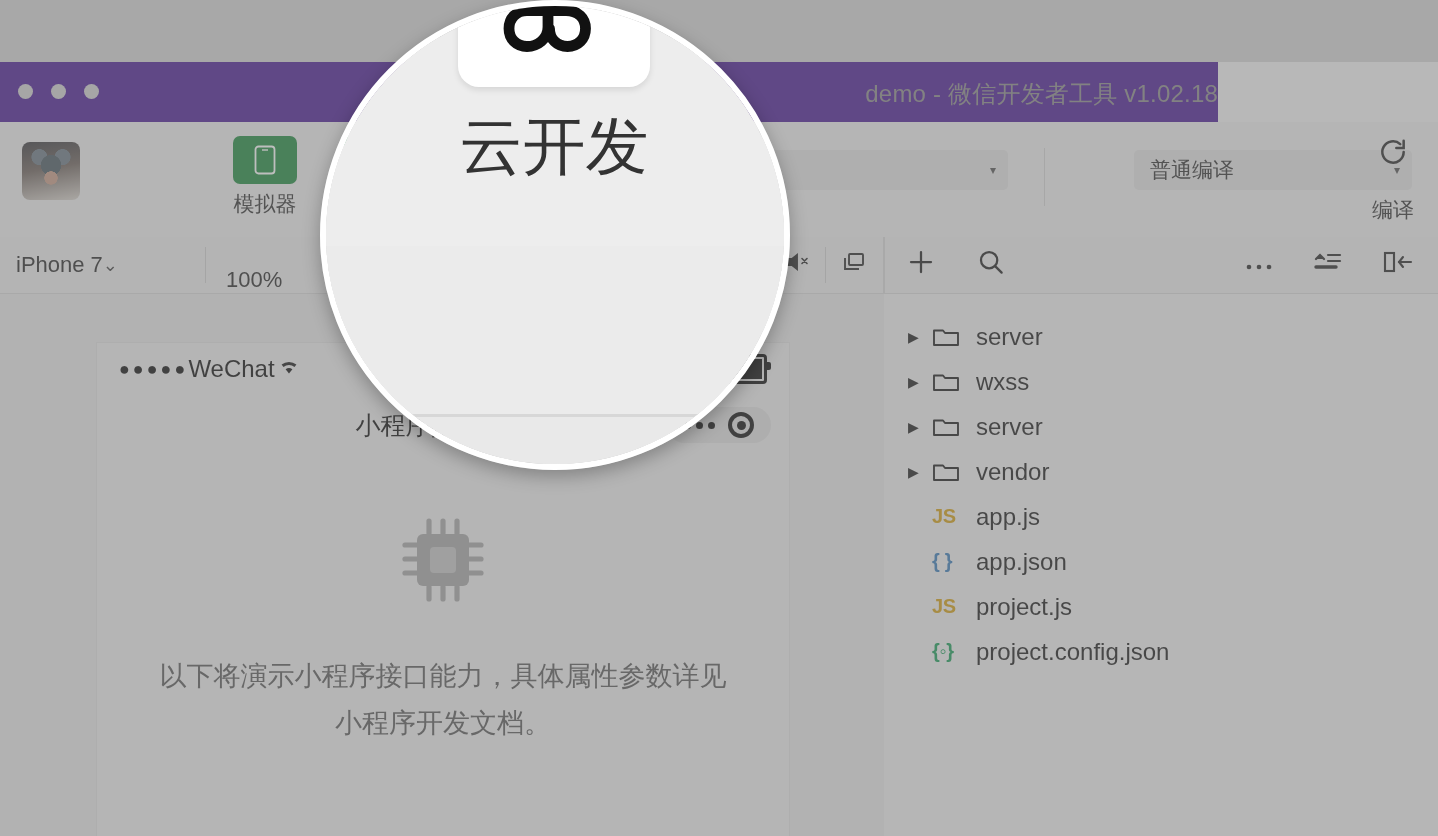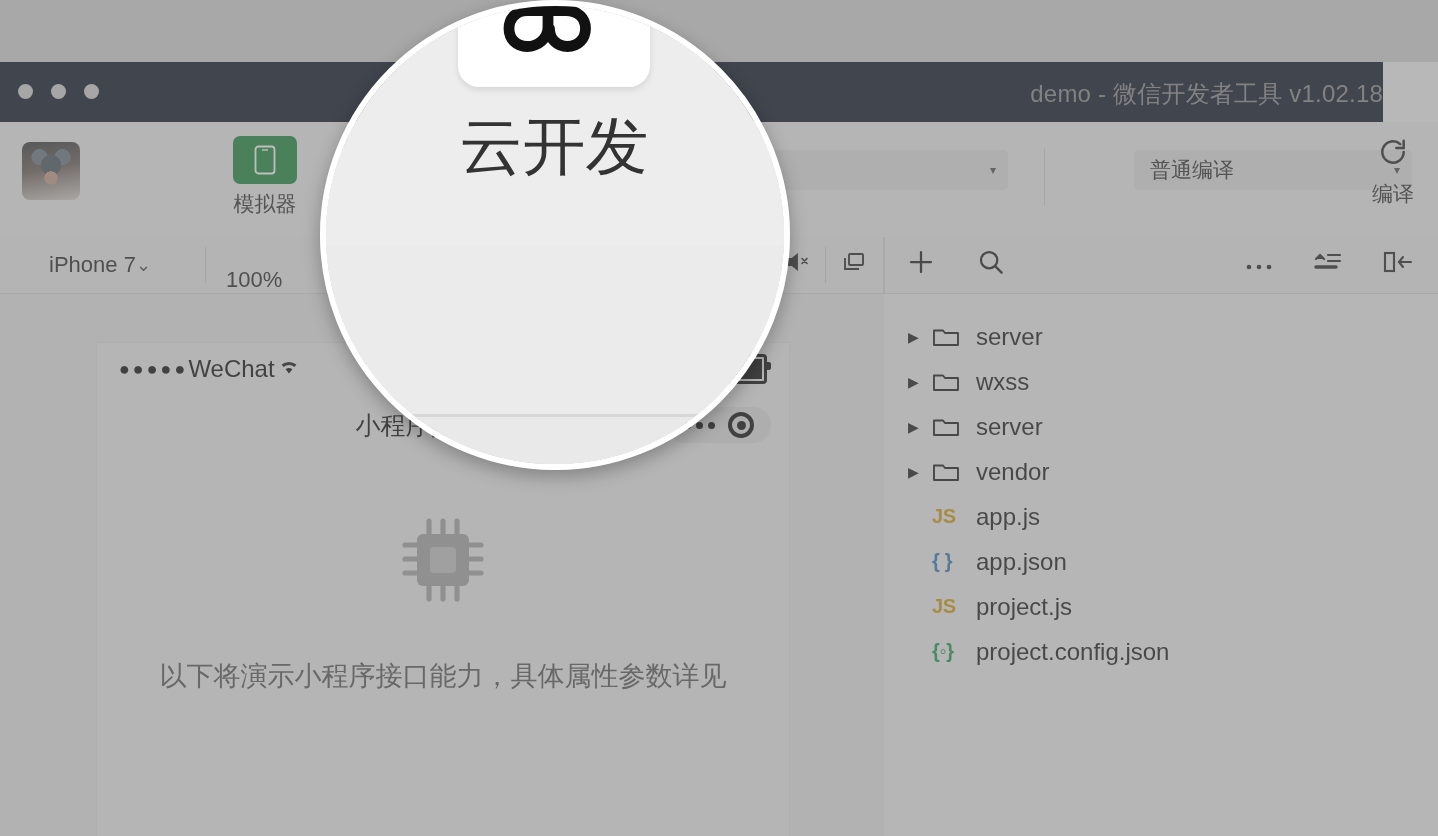--- a/index.html
+++ b/index.html
@@ -14,22 +14,22 @@
   .app{
     position:absolute;left:0;top:0;width:1438px;height:836px;
     background:#f3f3f3;
   }
 
   
   .desktop-gap{position:absolute;left:0;top:0;width:1438px;height:62px;background:#d5d5d5;}
 
   
   .titlebar{
-    position:absolute;left:0;top:62px;width:1383px;height:60px;
-    background:#0f172a;border-bottom:1px solid #0ea5e9;
+    position:absolute;left:0;top:62px;width:1218px;height:60px;
+    background:#4c1d95;border-bottom:1px solid #0ea5e9;
   }
   .traffic{position:absolute;left:18px;top:22px;display:flex;gap:18px;}
   .dot{width:15px;height:15px;border-radius:50%;background:#d2d2d2;}
   .win-title{
     position:absolute;right:0;top:16px;width:1420px;text-align:right;
     font-size:24px;color:#8d8d8d;white-space:nowrap;letter-spacing:.2px;
   }
 
   
   .toolbar{
@@ -58,21 +58,21 @@
 
   .sel{
     position:absolute;height:40px;border-radius:5px;background:#e2e2e2;
     display:flex;align-items:center;padding:0 12px 0 16px;box-sizing:border-box;
     font-size:21px;color:#333;
   }
   .sel .caret{margin-left:auto;font-size:12px;color:#555;}
   .sep{position:absolute;width:1px;background:#d3d3d3;}
 
   .compile-wrap{position:absolute;right:8px;top:14px;width:74px;text-align:center;}
-  .compile-wrap .lbl{margin-top:8px;font-size:21px;color:#333;}
+  .compile-wrap .lbl{margin-top:24px;font-size:21px;color:#333;}
 
   
   .bar2{
     position:absolute;left:0;top:237px;width:1438px;height:56px;
     background:#ebebeb;border-bottom:1px solid #d7d7d7;
   }
   .b2cell{
     position:absolute;top:0;height:56px;display:flex;align-items:center;
     font-size:22px;color:#2b2b2b;box-sizing:border-box;
   }
@@ -217,21 +217,21 @@
         <svg width="32" height="32" viewBox="0 0 24 24" fill="none" stroke="#2b2b2b" stroke-width="1.9" stroke-linecap="round">
           <path d="M20 12a8 8 0 1 1-2.6-5.9"></path>
           <path d="M20 3.5V9h-5.5"></path>
         </svg>
       </div>
       <div class="lbl">编译</div>
     </div>
   </div>
 
   <div class="bar2">
-    <div class="b2cell" style="left:16px;width:186px;justify-content:center;padding-right:18px;">
+    <div class="b2cell" style="left:16px;width:186px;justify-content:flex-start;padding-right:18px;">
       <span>iPhone 7</span>
       <span style="font-size:18px;color:#444;">⌄</span>
     </div>
     <div class="vline" style="left:205px;"></div>
     <div class="b2cell" style="left:226px;align-items:flex-end;">
       <span>100%</span>
     </div>
 
     <div class="b2cell" style="left:784px;">
       <span>
@@ -342,20 +342,21 @@
                 <line x1="4" y1="23" x2="10" y2="23"></line>
                 <line x1="4" y1="30" x2="10" y2="30"></line>
               <line x1="36" y1="16" x2="42" y2="16"></line>
                 <line x1="36" y1="23" x2="42" y2="23"></line>
                 <line x1="36" y1="30" x2="42" y2="30"></line>
             </g>
           </svg>
         </span>
         <div class="page-desc">
           <div>以下将演示小程序接口能力，具体属性参数详见</div>
+          <div>小程序开发文档。</div>
         </div>
       </div>
     </div>
   </div>
 
   <div class="exppanel">
     <div class="tree" id="tree-root">
         <div class="trow">
           <span class="arrow">▶</span>
           <span class="ficon">

